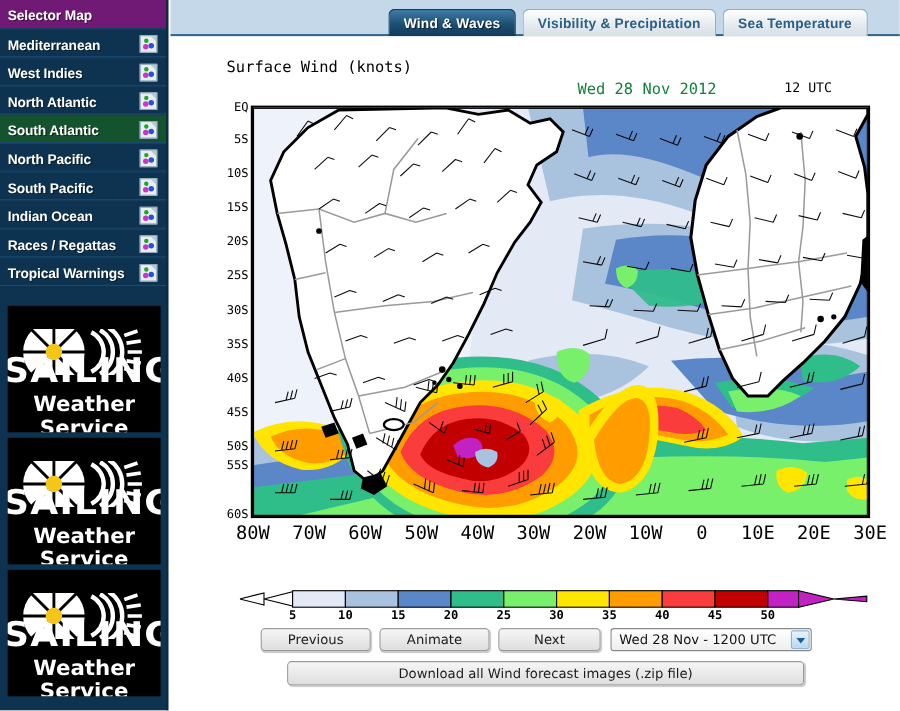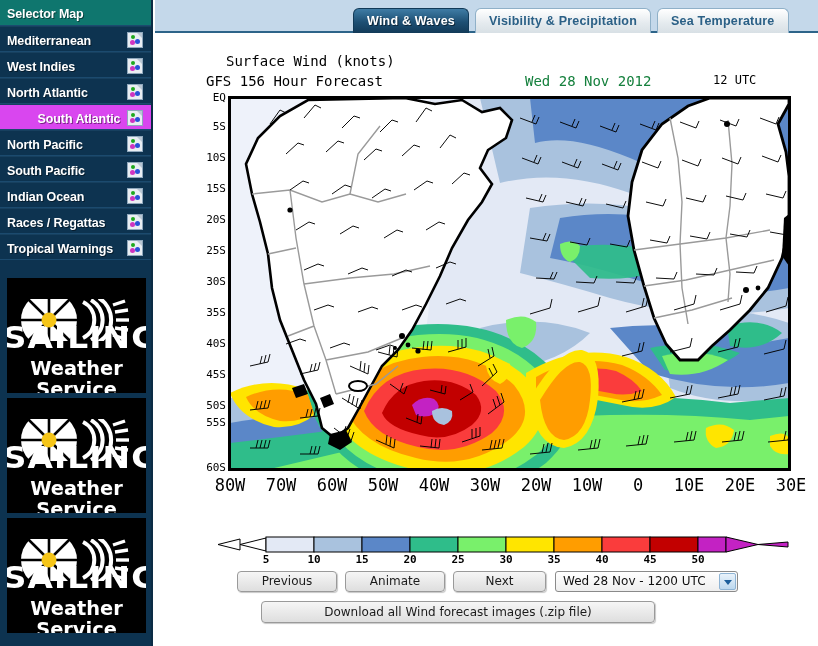--- a/index.html
+++ b/index.html
@@ -20,22 +20,22 @@
     position:relative;height:26px;line-height:26px;
     border-bottom:1px solid #1b4a6e;
     border-top:1px solid #17405f;
     padding-left:7px;
     color:#ffffff;font-size:12.5px;font-weight:bold;
     letter-spacing:-0.1px;
     box-sizing:border-box;
     background:#0d3350;
     cursor:pointer;
   }
-  .nav-item.header{background:#0f766e;border-top:none;}
-  .nav-item.selected{background:#d946ef;text-align:center;}
+  .nav-item.header{background:#701a75;border-top:none;}
+  .nav-item.selected{background:#14532d;}
   .nav-item .label{
     display:inline-block;vertical-align:middle;
     text-shadow:1px 1px 0 rgba(0,0,0,.45);
   }
   .nav-icon{
     position:absolute;right:8px;top:5px;width:16px;height:16px;
     border:1px solid #8fa8bd;background:#e9eef3;
     box-sizing:border-box;
   }
   .nav-icon .fold{
@@ -94,21 +94,21 @@
   }
 
   
   #content{position:absolute;left:155px;top:33px;width:663px;height:613px;background:#ffffff;}
 
   
   #figure{position:absolute;left:25px;top:15px;width:622px;height:465px;background:#ffffff;}
   #fig-title{
     position:absolute;left:26px;top:5px;
     font-family:"DejaVu Sans Mono","Liberation Mono",monospace;
-    font-size:14px;color:#000;letter-spacing:0px;margin-left:20px;
+    font-size:14px;color:#000;letter-spacing:0px;
   }
   #fig-sub{
     position:absolute;left:26px;top:25px;
     font-family:"DejaVu Sans Mono","Liberation Mono",monospace;
     font-size:14px;color:#000;
   }
   #fig-date{
     position:absolute;left:345px;top:25px;
     font-family:"DejaVu Sans Mono","Liberation Mono",monospace;
     font-size:14px;color:#15803d;
@@ -184,21 +184,21 @@
     position:absolute;right:1px;top:1px;width:17px;height:17px;
     background:linear-gradient(#e9f2fa,#bcd8ef);
     border:1px solid #8fb4d4;border-radius:2px;box-sizing:border-box;
   }
   #date-select .arrowbox:after{
     content:"";position:absolute;left:4px;top:6px;
     border-left:4px solid transparent;border-right:4px solid transparent;
     border-top:5px solid #1b5e9c;
   }
   #btn-download{
-    left:106px;top:35px;width:394px;height:22px;line-height:20px;
+    left:106px;top:35px;width:470px;height:22px;line-height:20px;
   }
 </style>
 </head>
 <body>
 
 <div id="page">
 
   <div id="sidebar">
     <div class="nav-item header">
       <span class="label">Selector Map</span>
@@ -376,21 +376,20 @@
     <div id="tabs">
       <span class="tab active">Wind &amp; Waves</span><span class="tab">Visibility &amp; Precipitation</span><span class="tab">Sea Temperature</span>
     </div>
   </div>
 
   <div id="content">
 
     <div id="figure">
 
       <div id="fig-title">Surface Wind (knots)</div>
-      <div id="fig-sub">GFS 156 Hour Forecast</div>
       <div id="fig-date">Wed 28 Nov 2012</div>
       <div id="fig-utc">12 UTC</div>
 
       <div class="ylbl" style="top:43px">EQ</div>
       <div class="ylbl" style="top:72px">5S</div>
       <div class="ylbl" style="top:103px">10S</div>
       <div class="ylbl" style="top:134px">15S</div>
       <div class="ylbl" style="top:165px">20S</div>
       <div class="ylbl" style="top:196px">25S</div>
       <div class="ylbl" style="top:227px">30S</div>

